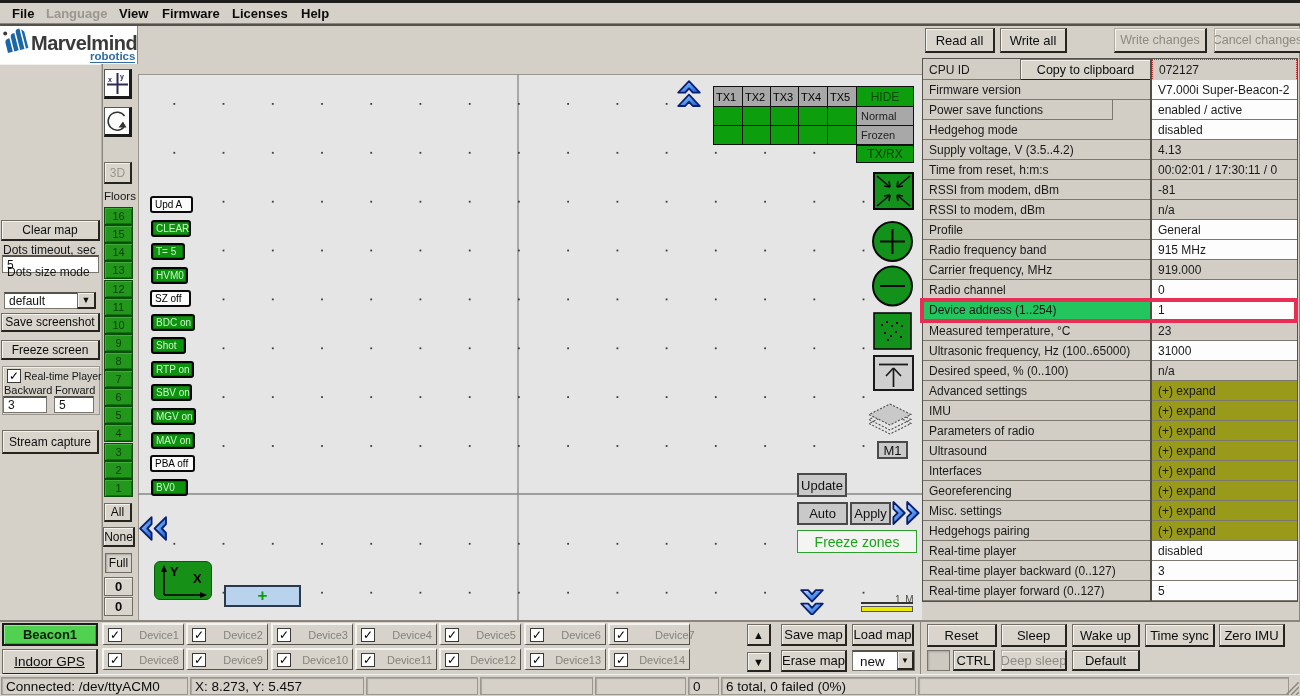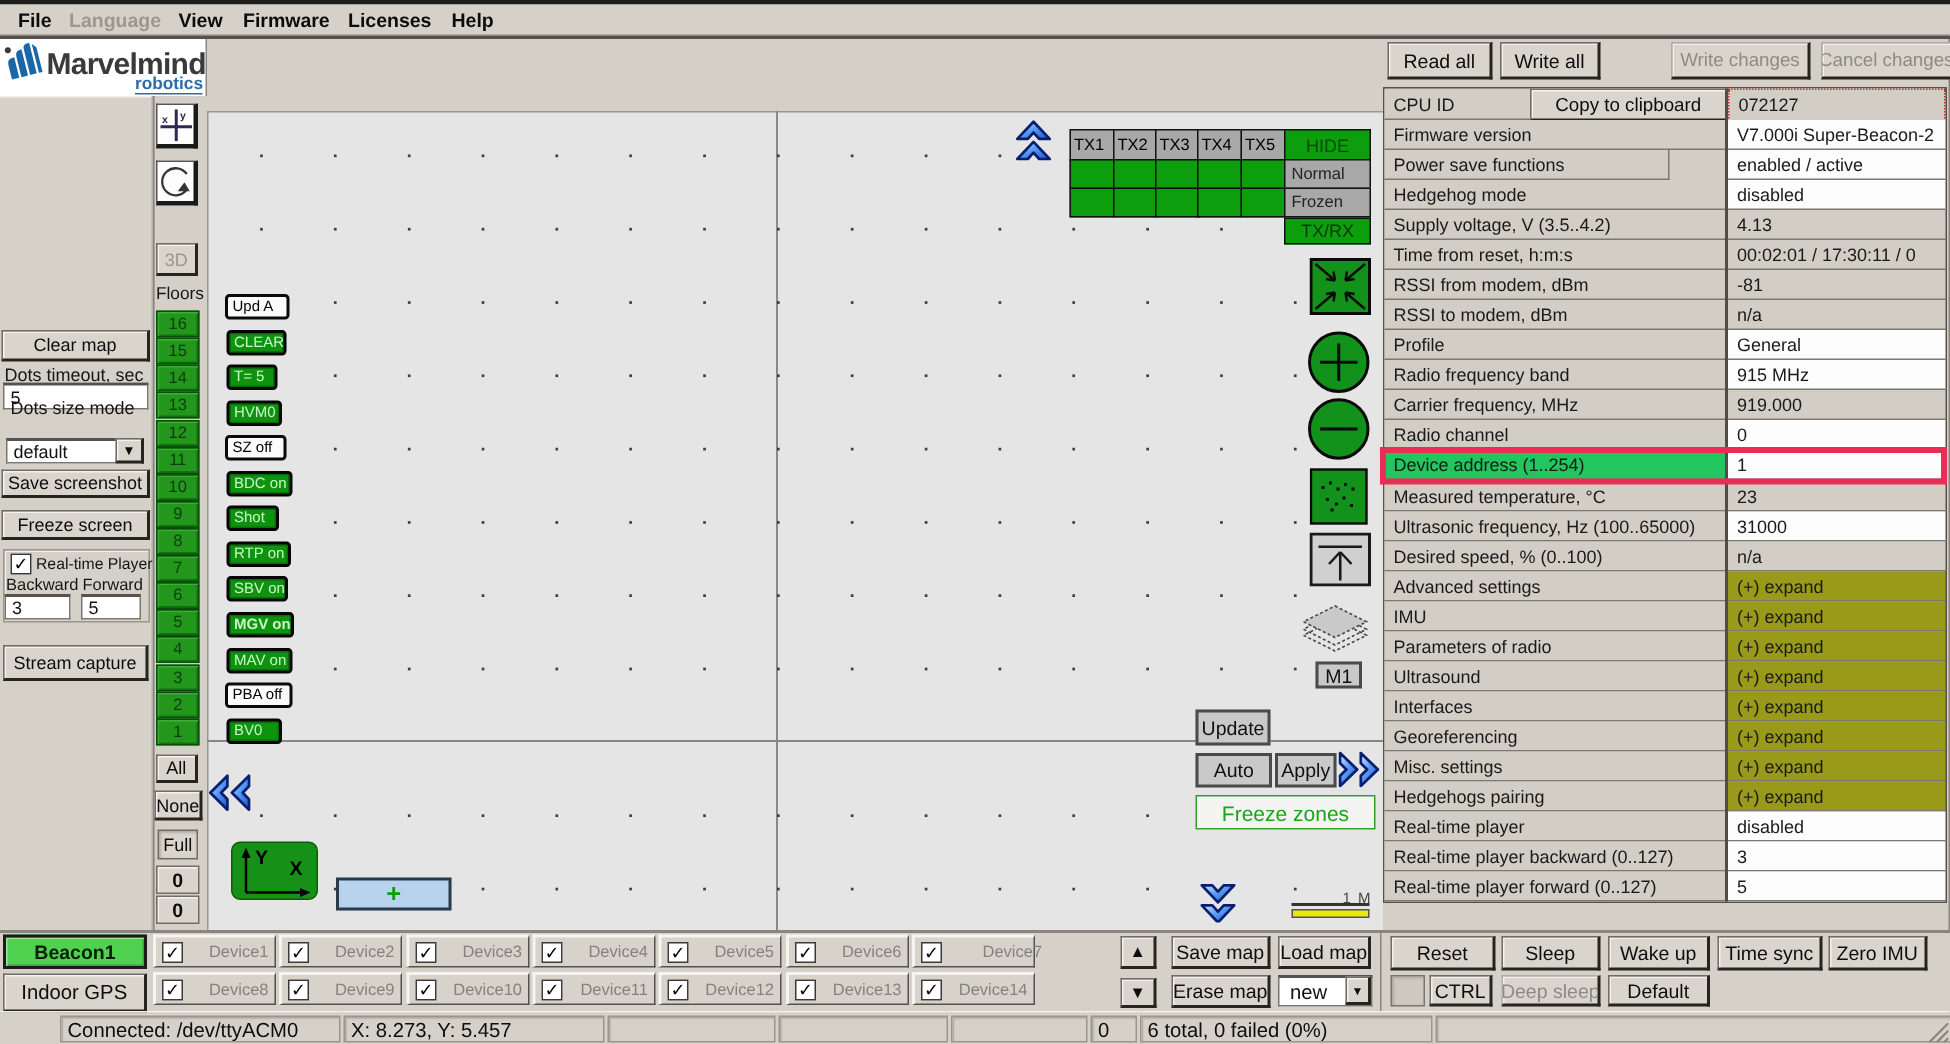--- a/index.html
+++ b/index.html
@@ -25,21 +25,21 @@
 .cell { position:absolute; display:flex; align-items:center; padding-left:6px; font-size:12px;
   color:#1a1a1a; white-space:nowrap; overflow:hidden; }
 .inp { position:absolute; background:#fff; border:1px solid #7a766e; border-top:2px solid #55524c;
   font-size:12px; display:flex; align-items:center; padding-left:4px; white-space:nowrap; }
 .lbl { position:absolute; font-size:12px; color:#161616; white-space:nowrap; }
 .dlbl { position:absolute; font-size:11px; color:#85827c; white-space:nowrap; }
 .cbx { position:absolute; width:14px; height:14px; background:#fff; border:1px solid #3a3a3a;
   display:flex; align-items:center; justify-content:center; font-size:12px; color:#000; }
 .seg { position:absolute; border:1px solid #9a968e; background:#d5d1c9;
   box-shadow:inset 1px 1px 1px #aaa69e; font-size:13.5px; display:flex; align-items:center;
-  padding-left:4px; color:#0d0d0d; white-space:nowrap; overflow:hidden;margin-left:39px; }
+  padding-left:4px; color:#0d0d0d; white-space:nowrap; overflow:hidden; }
 .mtxt { position:absolute; font-size:13px; font-weight:bold; color:#0b0b0b; }
 </style></head>
 <body>
 
 <div class="abs" style="left:0;top:0;width:1300px;height:3px;background:#1d1d1b;"></div>
 <div class="abs" style="left:0;top:3px;width:1300px;height:20px;background:#d5d1c9;"></div>
 <div class="abs" style="left:0;top:23px;width:1300px;height:1px;background:#8a867e;"></div>
 <div class="abs" style="left:0;top:24px;width:1300px;height:2px;background:#55524c;"></div>
 <div class="mtxt" style="top:6px;left:12px;">File</div>
 <div class="mtxt" style="top:6px;left:46px;color:#9b978f;">Language</div>
@@ -281,21 +281,21 @@
 
 <div class="wbtn" style="left:150px;top:196px;width:43px;height:17px;">Upd A</div>
 <div class="gbtn" style="left:151px;top:220px;width:40px;height:17px;">CLEAR</div>
 <div class="gbtn" style="left:151px;top:243px;width:34px;height:17px;">T= 5</div>
 <div class="gbtn" style="left:151px;top:267px;width:37px;height:17px;">HVM0</div>
 <div class="wbtn" style="left:150px;top:290px;width:41px;height:17px;">SZ off</div>
 <div class="gbtn" style="left:151px;top:314px;width:44px;height:17px;">BDC on</div>
 <div class="gbtn" style="left:151px;top:337px;width:35px;height:17px;">Shot</div>
 <div class="gbtn" style="left:151px;top:361px;width:43px;height:17px;">RTP on</div>
 <div class="gbtn" style="left:151px;top:384px;width:41px;height:17px;">SBV on</div>
-<div class="gbtn" style="left:151px;top:408px;width:45px;height:17px;font-weight:bold;">MGV on</div>
+<div class="gbtn" style="left:151px;top:408px;width:45px;height:17px;">MGV on</div>
 <div class="gbtn" style="left:151px;top:432px;width:44px;height:17px;">MAV on</div>
 <div class="wbtn" style="left:150px;top:455px;width:45px;height:17px;">PBA off</div>
 <div class="gbtn" style="left:151px;top:479px;width:37px;height:17px;">BV0</div>
 
 <div class="abs" style="left:713px;top:86px;width:30px;height:21px;background:#a8a8a8;border:1px solid #111;display:flex;align-items:center;padding-left:2px;font-size:11px;color:#000;">TX1</div>
 <div class="abs" style="left:742px;top:86px;width:30px;height:21px;background:#a8a8a8;border:1px solid #111;display:flex;align-items:center;padding-left:2px;font-size:11px;color:#000;">TX2</div>
 <div class="abs" style="left:770px;top:86px;width:30px;height:21px;background:#a8a8a8;border:1px solid #111;display:flex;align-items:center;padding-left:2px;font-size:11px;color:#000;">TX3</div>
 <div class="abs" style="left:798px;top:86px;width:30px;height:21px;background:#a8a8a8;border:1px solid #111;display:flex;align-items:center;padding-left:2px;font-size:11px;color:#000;">TX4</div>
 <div class="abs" style="left:827px;top:86px;width:30px;height:21px;background:#a8a8a8;border:1px solid #111;display:flex;align-items:center;padding-left:2px;font-size:11px;color:#000;">TX5</div>
 <div class="abs" style="left:856px;top:86px;width:58px;height:21px;background:#0d9e0d;border:1px solid #111;display:flex;align-items:center;justify-content:center;font-size:12px;color:#0b4b0b;">HIDE</div>
@@ -500,21 +500,21 @@
 <div class="cell" style="left:923px;top:561px;width:229px;height:20px;background:#d2cec6;border-bottom:1px solid #7c7870;border-right:1px solid #7c7870;">Real-time player backward (0..127)</div>
 <div class="cell" style="left:1152px;top:561px;width:145px;height:20px;background:#fdfdfd;border-bottom:1px solid #7c7870;">3</div>
 <div class="cell" style="left:923px;top:581px;width:229px;height:20px;background:#d2cec6;border-bottom:1px solid #7c7870;border-right:1px solid #7c7870;">Real-time player forward (0..127)</div>
 <div class="cell" style="left:1152px;top:581px;width:145px;height:20px;background:#fdfdfd;border-bottom:1px solid #7c7870;">5</div>
 <div class="abs" style="left:1150px;top:59px;width:2px;height:542px;background:#514e47;"></div>
 <div class="abs" style="left:920px;top:298px;width:378px;height:25px;border:4px solid #e82e55;"></div>
 
 <div class="abs" style="left:0;top:620px;width:1300px;height:2px;background:#8a867e;"></div>
 <div class="abs" style="left:0;top:622px;width:1300px;height:52px;background:#d5d1c9;"></div>
 <div class="abs" style="left:2px;top:623px;width:96px;height:23px;background:#50d150;border:2px solid #1c1c1c;box-shadow:inset 1px 1px 0 #98e798, inset -1px -1px 0 #3aa93a;display:flex;align-items:center;justify-content:center;font-size:13px;font-weight:bold;color:#061e06;">Beacon1</div>
-<div class="btn" style="left:2px;top:649px;width:96px;height:26px;font-size:13.5px;">Indoor GPS</div>
+<div class="btn" style="left:2px;top:649px;width:96px;height:26px;font-size:13.5px;text-decoration:underline;">Indoor GPS</div>
 <div class="abs" style="left:102px;top:623px;width:82px;height:22px;border:1px solid #55524c;border-top:2px solid #f6f4f0;border-left:2px solid #f6f4f0;background:#d7d3cb;"></div>
 <div class="cbx" style="left:108px;top:628px;">✓</div>
 <div class="dlbl" style="left:102px;top:629px;width:77px;text-align:right;">Device1</div>
 <div class="abs" style="left:186px;top:623px;width:82px;height:22px;border:1px solid #55524c;border-top:2px solid #f6f4f0;border-left:2px solid #f6f4f0;background:#d7d3cb;"></div>
 <div class="cbx" style="left:192px;top:628px;">✓</div>
 <div class="dlbl" style="left:186px;top:629px;width:77px;text-align:right;">Device2</div>
 <div class="abs" style="left:271px;top:623px;width:82px;height:22px;border:1px solid #55524c;border-top:2px solid #f6f4f0;border-left:2px solid #f6f4f0;background:#d7d3cb;"></div>
 <div class="cbx" style="left:277px;top:628px;">✓</div>
 <div class="dlbl" style="left:271px;top:629px;width:77px;text-align:right;">Device3</div>
 <div class="abs" style="left:355px;top:623px;width:82px;height:22px;border:1px solid #55524c;border-top:2px solid #f6f4f0;border-left:2px solid #f6f4f0;background:#d7d3cb;"></div>

